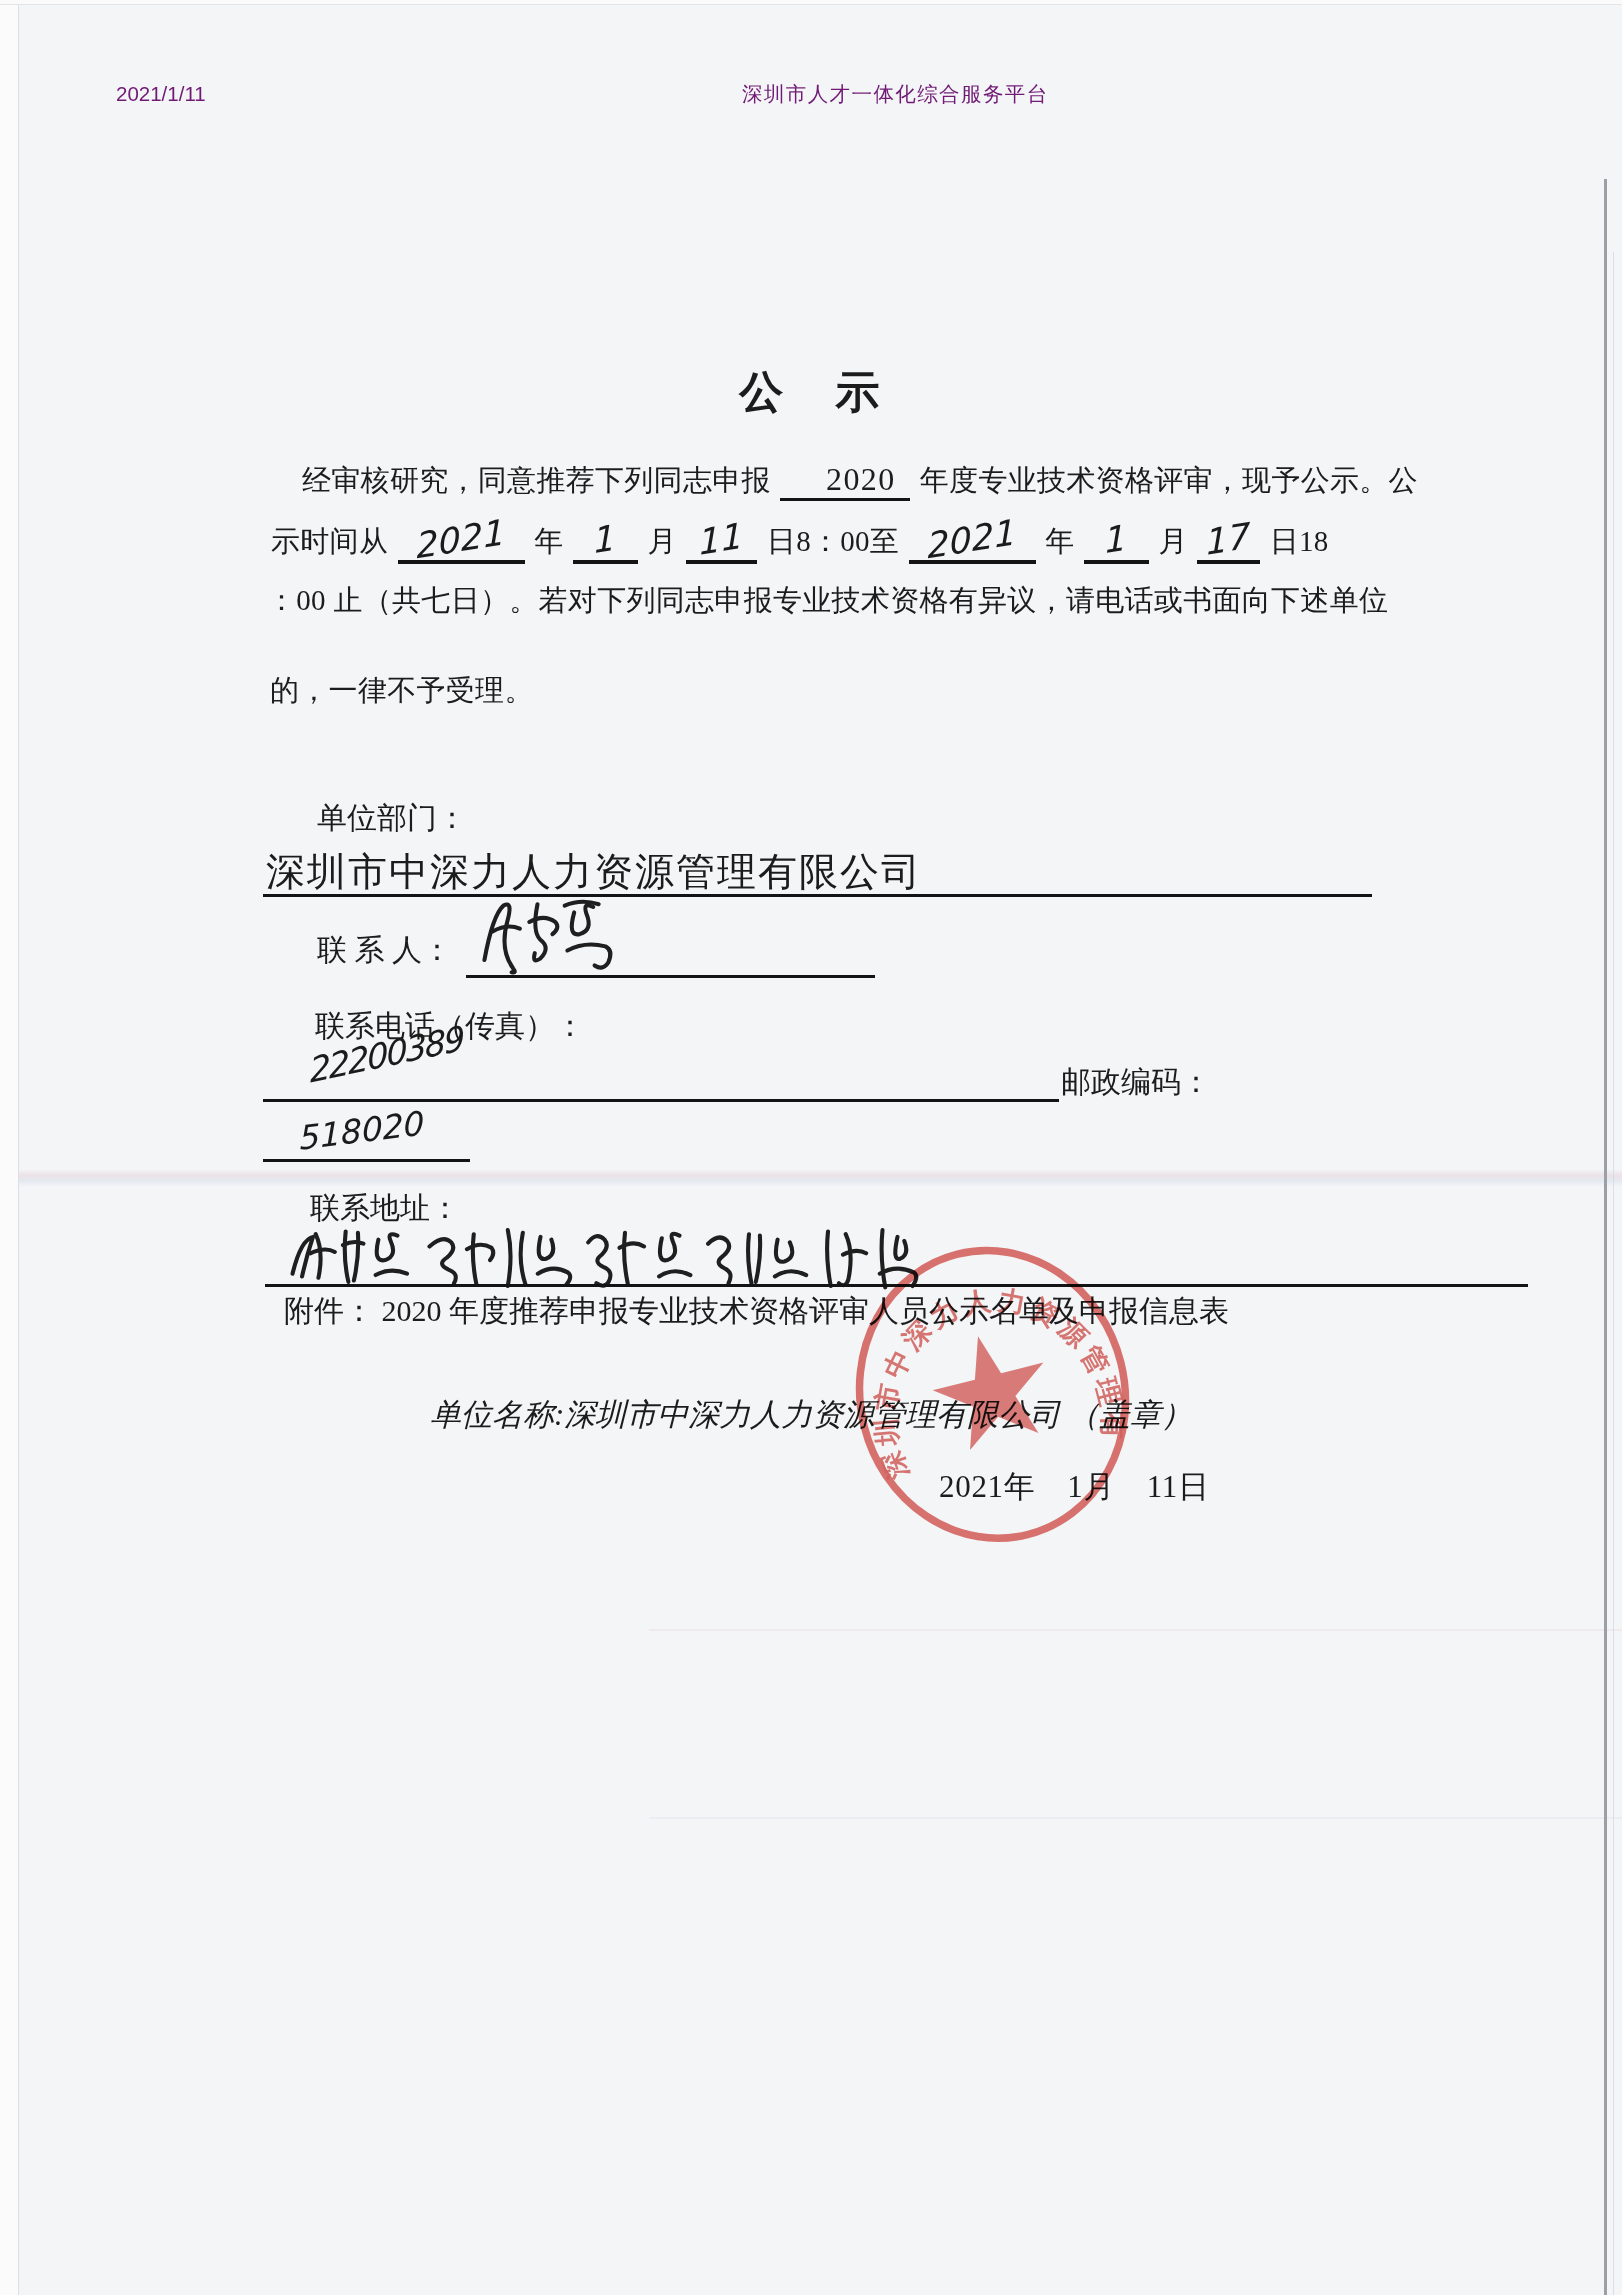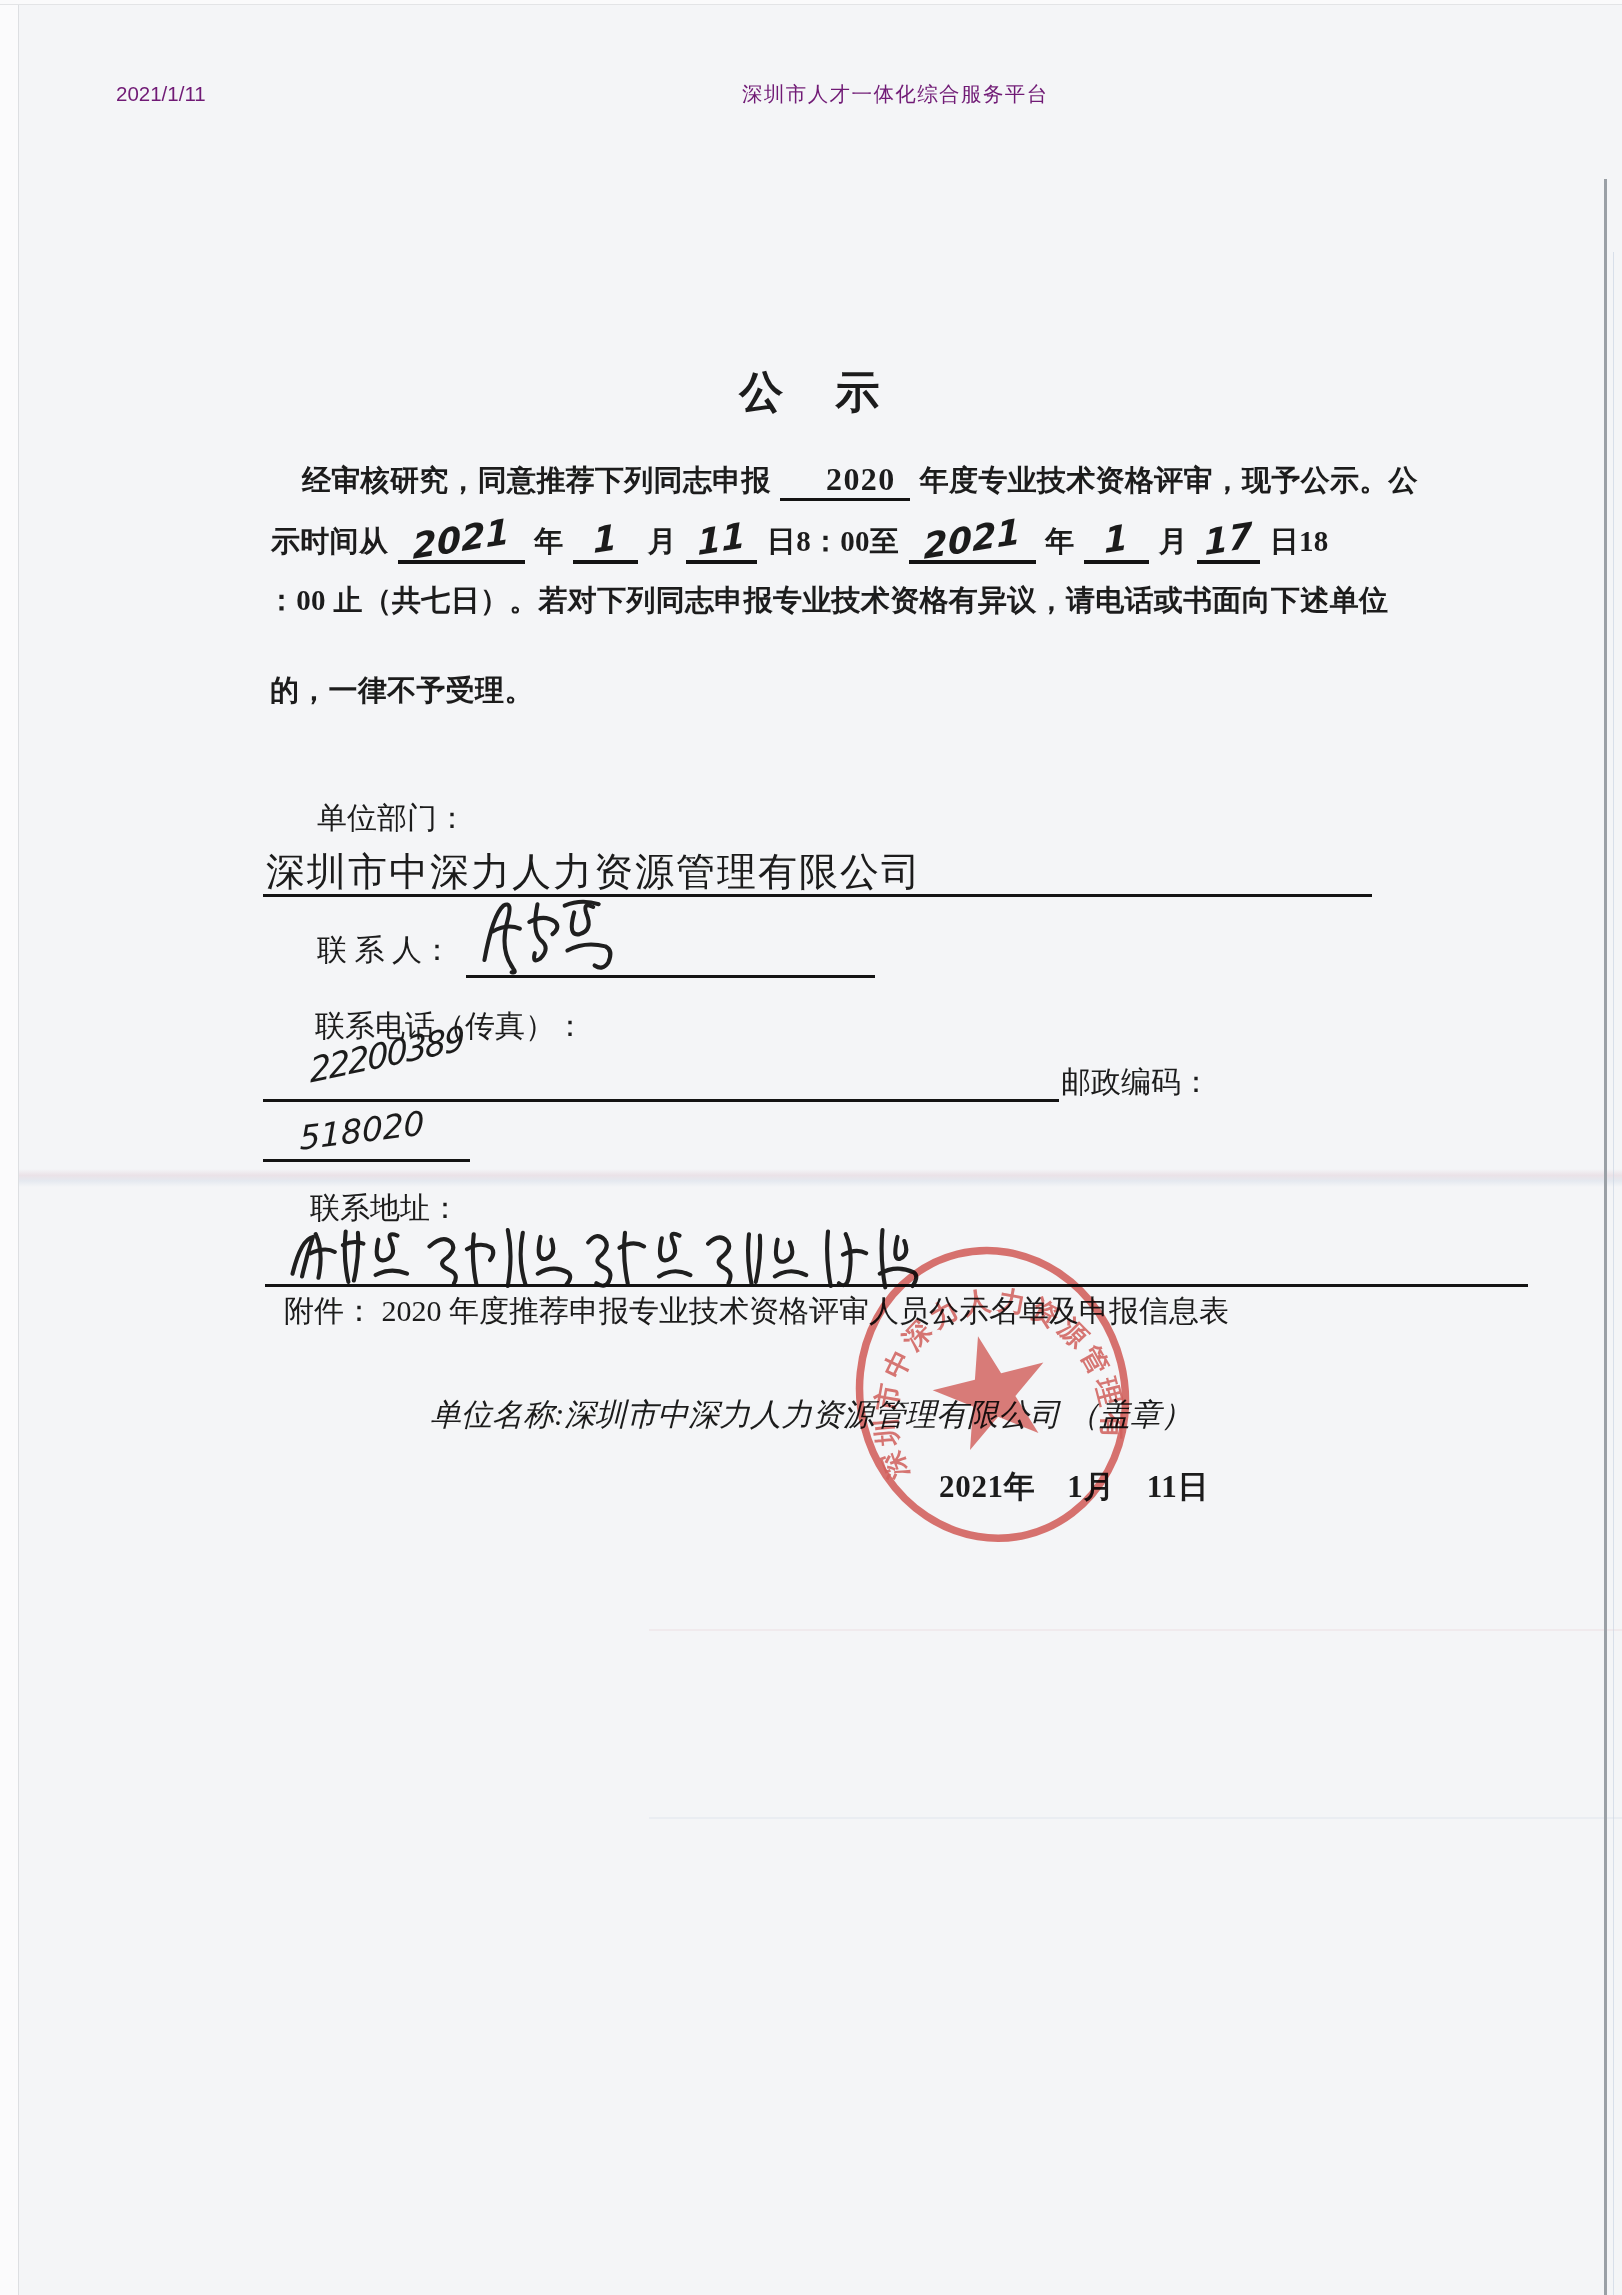--- a/index.html
+++ b/index.html
@@ -17,21 +17,21 @@
   .edge-top{position:absolute;left:0;top:0;width:100%;height:4.8px;background:#fafafb;border-bottom:0.7px solid #e3e4e6;}
   .edge-right-line{position:absolute;left:1604px;top:179px;width:2.7px;height:2117px;background:#9aa0a6;}
   .edge-right-line2{position:absolute;left:1613px;top:252px;width:1.4px;height:2043px;background:#ccd6e4;opacity:.7;}
   .seam{position:absolute;left:0;top:1169px;width:100%;height:17.7px;
     background:linear-gradient(180deg,rgba(220,205,214,0) 0%,rgba(223,203,212,.45) 35%,rgba(205,214,228,.4) 65%,rgba(223,203,212,0) 100%);}
   .scanline{position:absolute;left:40%;width:60%;height:2px;background:rgba(224,186,196,.18);}
   
   .abs{position:absolute;white-space:nowrap;}
   .hdr{font-size:20.5px;color:#701a75;font-family:"Liberation Sans","DejaVu Sans",sans-serif;}
   .title{left:0;width:1623px;text-align:center;top:363px;font-size:44px;font-weight:bold;letter-spacing:4.1px;}
-  .body-line{font-size:29px;letter-spacing:0.3px;font-weight:bold;}
+  .body-line{font-size:29px;letter-spacing:0.3px;}
   .indent{text-indent:31px;}
   .blank{
     display:inline-block;text-align:center;vertical-align:baseline;
     border-bottom:4.1px solid #141414;padding-bottom:2.7px;margin:0 9.5px;
     line-height:1;
   }
   .blank.thin{border-bottom-width:3.4px;}
   .printed-year{font-size:32px;letter-spacing:1.4px;font-family:"Liberation Serif","DejaVu Serif",serif;}
   .hw{
     font-family:"DejaVu Sans",sans-serif;font-style:italic;color:#1b1b1b;
@@ -120,21 +120,21 @@
         <path d="M800,18 Q796,56 804,98"></path>
         <path d="M826,22 Q838,48 830,88 Q826,102 816,94 M822,52 Q842,42 856,50"></path>
         <path d="M880,16 Q876,56 884,100 M902,26 Q894,62 906,58 Q920,52 912,32 M876,80 Q900,66 926,78 Q934,84 924,98"></path>
       </g>
     </svg>
   </div>
   <div class="rule" style="left:265px;top:1284px;width:1263px;height:3.4px;"></div>
 
   <div class="abs attach" style="left:284px;top:1291px;">附件： 2020 年度推荐申报专业技术资格评审人员公示名单及申报信息表</div>
   <div class="abs unit-line" style="left:430px;top:1394px;font-style:italic;">单位名称:深圳市中深力人力资源管理有限公司 （盖章）</div>
-  <div class="abs date-line" style="left:939px;top:1466px;font-weight:bold;">2021年　1月　11日</div>
+  <div class="abs date-line" style="left:939px;top:1466px;">2021年　1月　11日</div>
 
   <div class="stamp-wrap">
     <svg width="277" height="304" viewBox="0 0 406 446">
       <g transform="rotate(-14 203 228)">
         <ellipse cx="203" cy="228" rx="194" ry="212" fill="none" stroke="#d85550" stroke-width="11" opacity="0.88"></ellipse>
         <path id="sealArc" d="M 58,320 A 152,166 0 1 1 348,320" fill="none"></path>
         <text font-size="40" fill="#d85550" opacity="0.85" letter-spacing="7" font-family="'Liberation Serif','DejaVu Serif',serif" font-weight="bold">
           <textPath href="#sealArc" startOffset="8">深圳市中深力人力资源管理有限公司</textPath>
         </text>
         <polygon fill="#d85550" opacity="0.82" points="203,140 222.8,200.8 286.7,200.8 235,238.4 254.7,299.2 203,261.6 151.3,299.2 171,238.4 119.3,200.8 183.2,200.8"></polygon>

